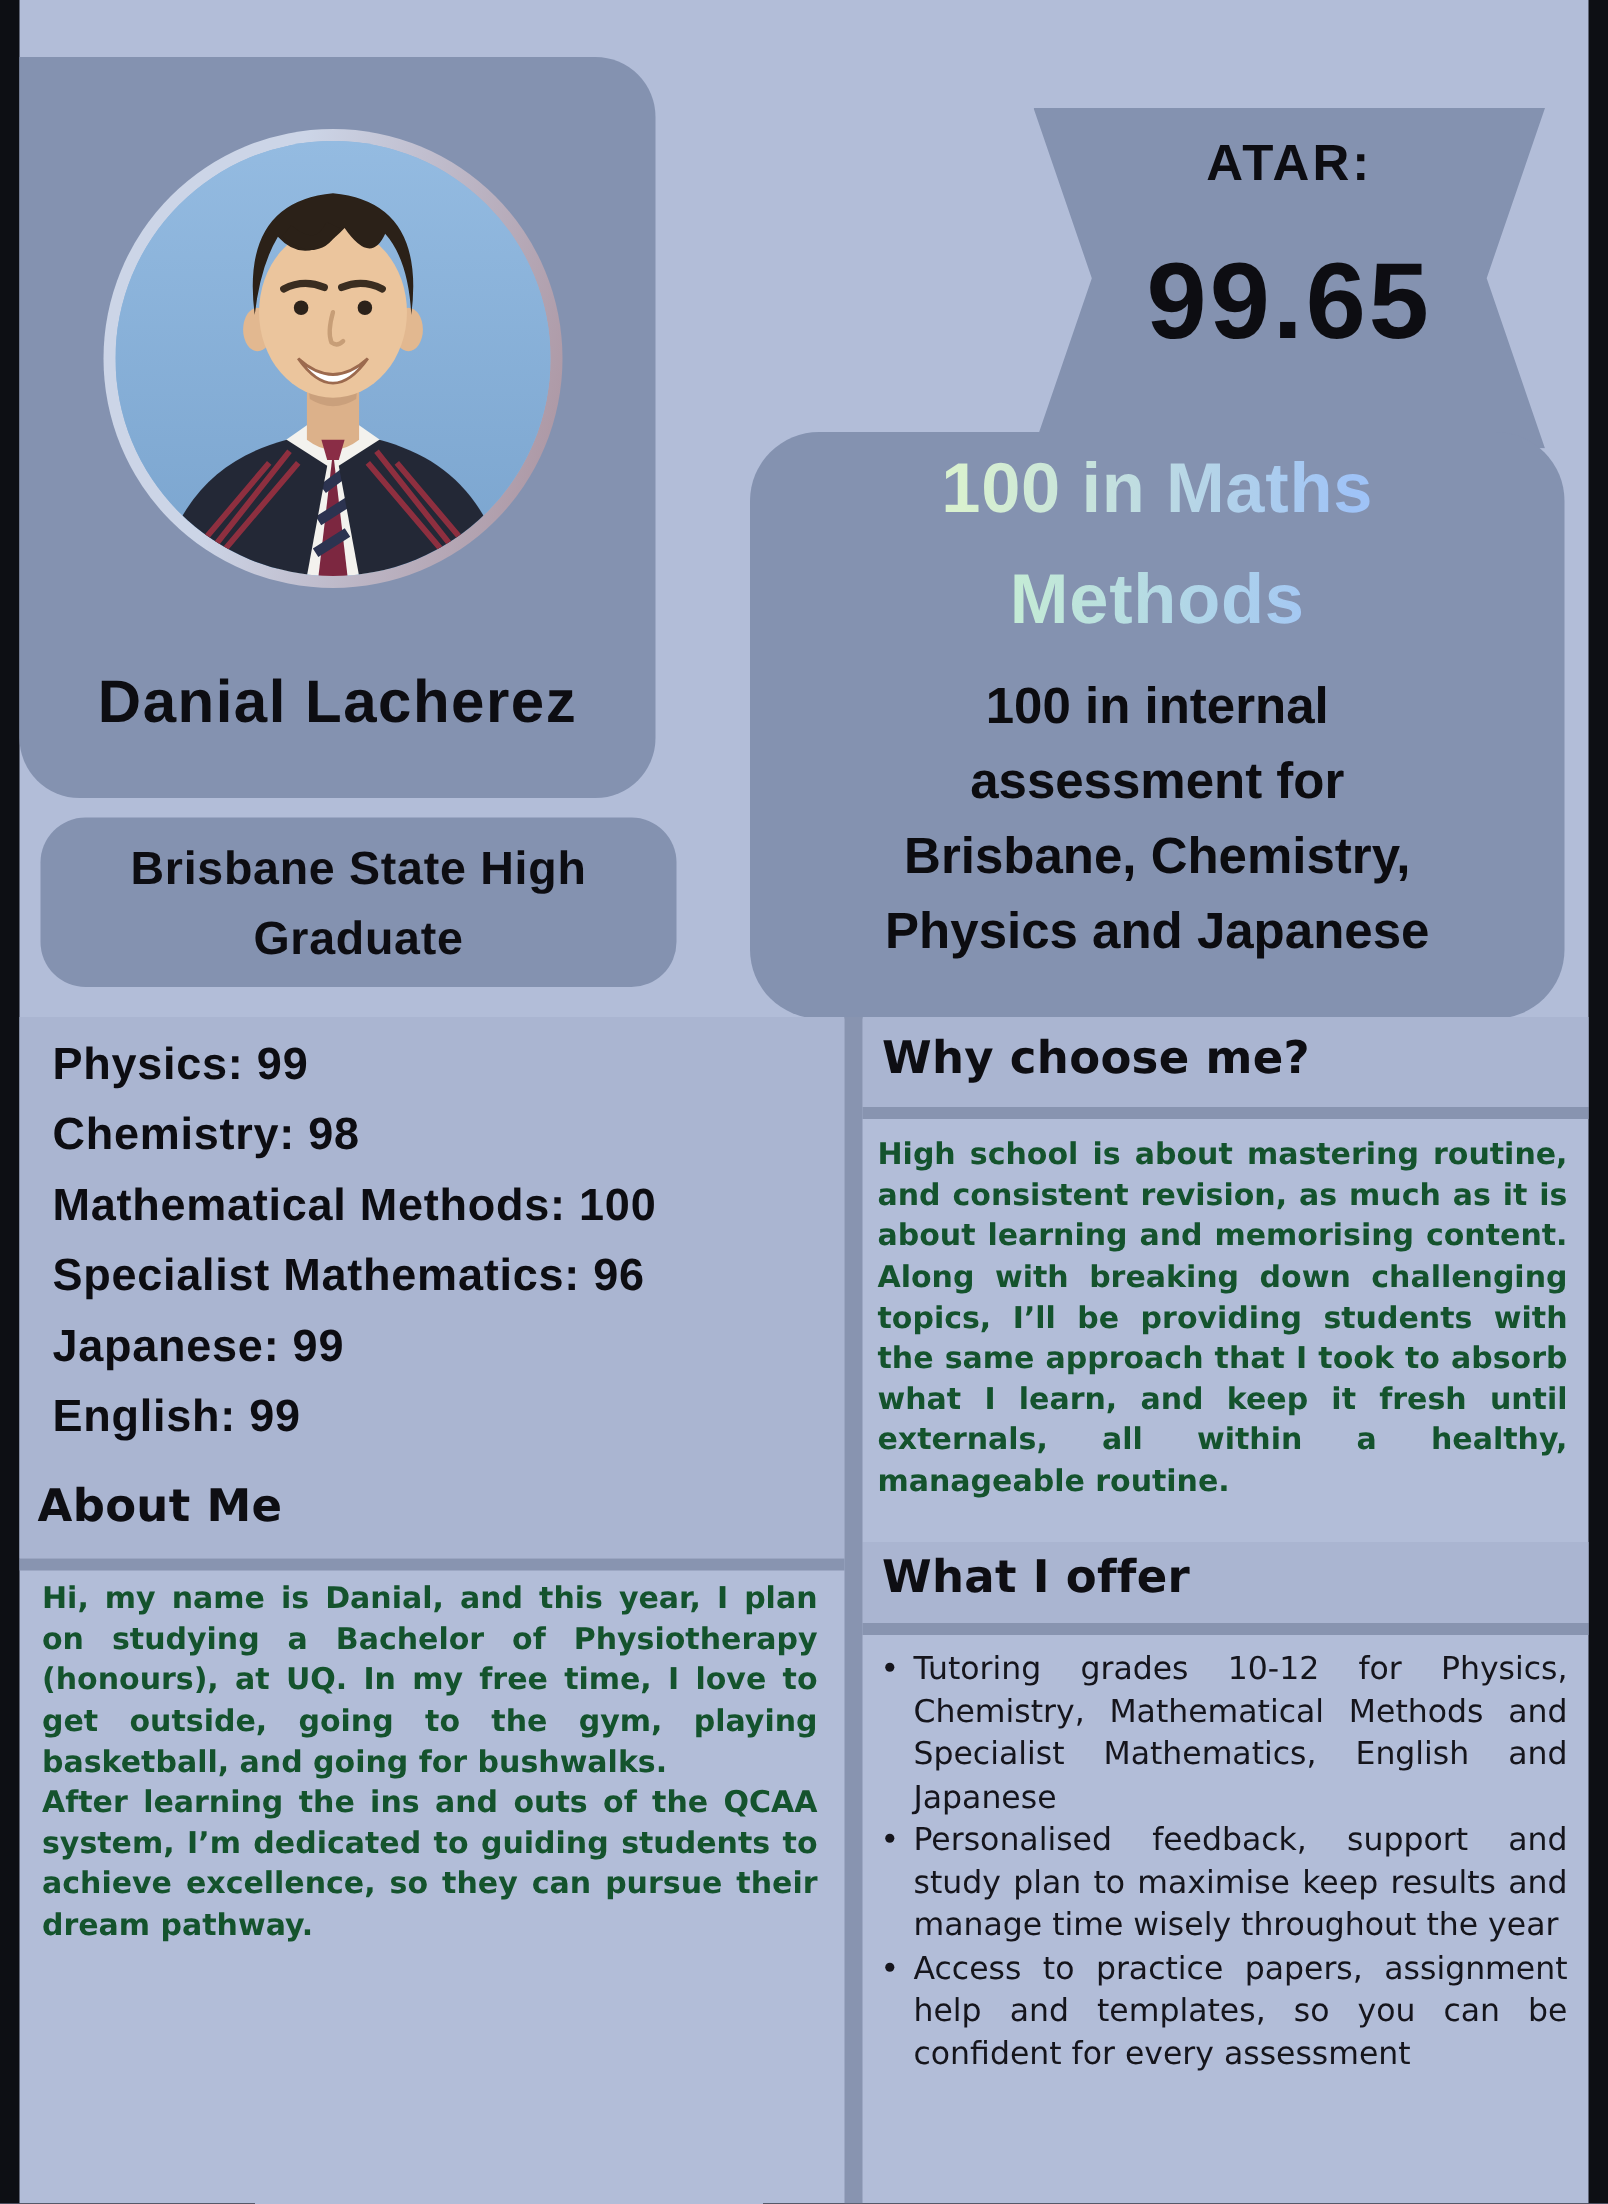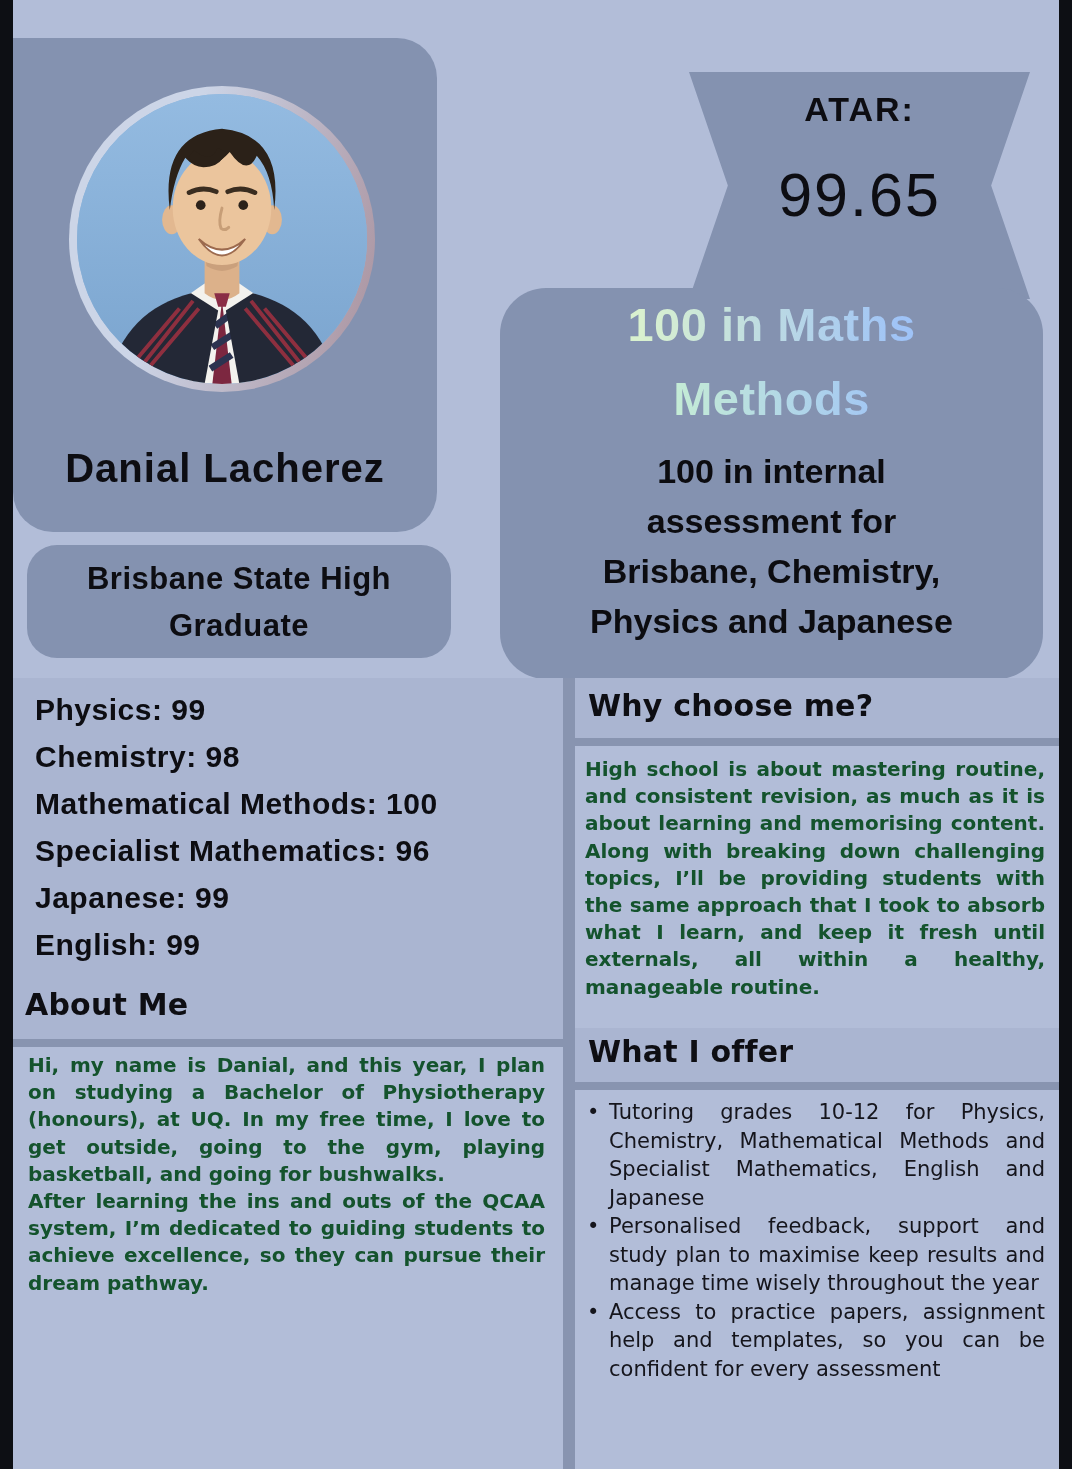--- a/index.html
+++ b/index.html
@@ -27,21 +27,21 @@
   .photo svg { display:block; width:100%; height:100%; }
 
   .profile-name { position:absolute; left:0; right:0; top:408px; text-align:center;
     font-weight:bold; font-size:40px; letter-spacing:1px; color:#0d0d12; }
 
   
   .atar-ribbon { position:absolute; left:689px; top:40px; width:341px; height:227px; background:#8492b0;
     clip-path:polygon(0% 0%, 100% 0%, 88.6% 50%, 100% 100%, 0% 100%, 11.4% 50%); text-align:center;margin-top:32px; }
   .atar-label { position:absolute; left:0; right:0; top:18px; font-weight:bold; font-size:34px;
     letter-spacing:2px; color:#0d0d12; }
-  .atar-value { position:absolute; left:0; right:0; top:88px; font-weight:normal; font-size:61px;
+  .atar-value { position:absolute; left:0; right:0; top:88px; font-weight:bold; font-size:72px;
     letter-spacing:2px; color:#0d0d12; }
 
   
   .maths-title { font-weight:bold; font-size:47px; line-height:74px; letter-spacing:.5px; }
   .grad1, .grad2 { -webkit-background-clip:text; background-clip:text; color:transparent;
     -webkit-text-fill-color:transparent; }
   .grad1 { background-image:linear-gradient(90deg,#d9f1cf 5%, #9fc3f7 95%); }
   .grad2 { background-image:linear-gradient(90deg,#c5ecd5 0%, #a4c8f3 100%); }
   .maths-sub { margin-top:10px; font-weight:bold; font-size:34px; line-height:50px; color:#0c0c10; }
 

